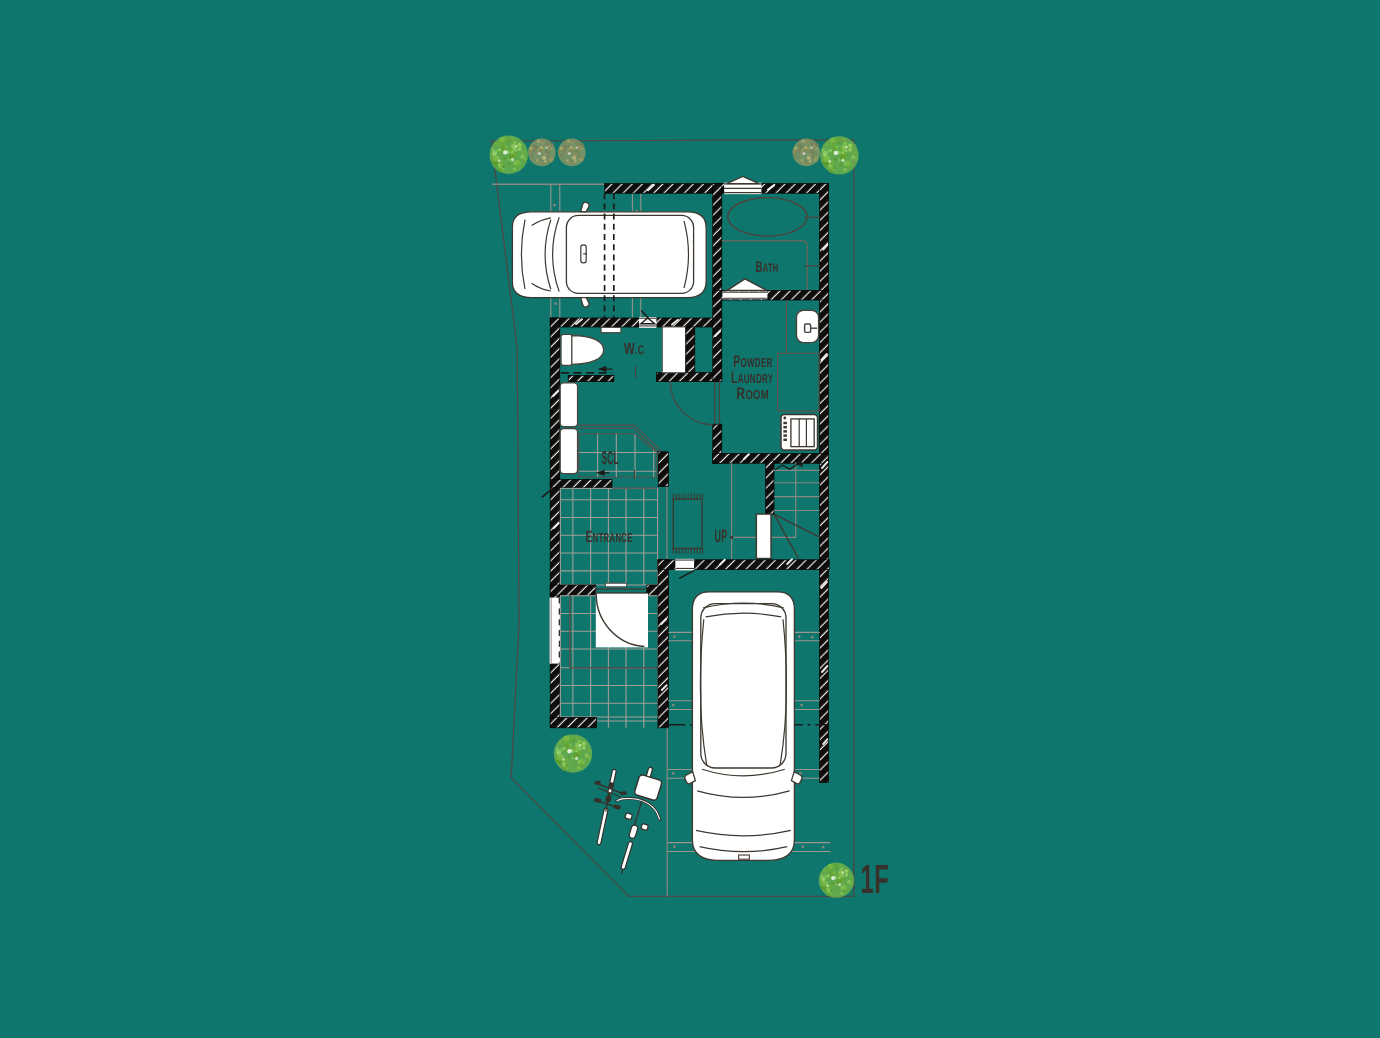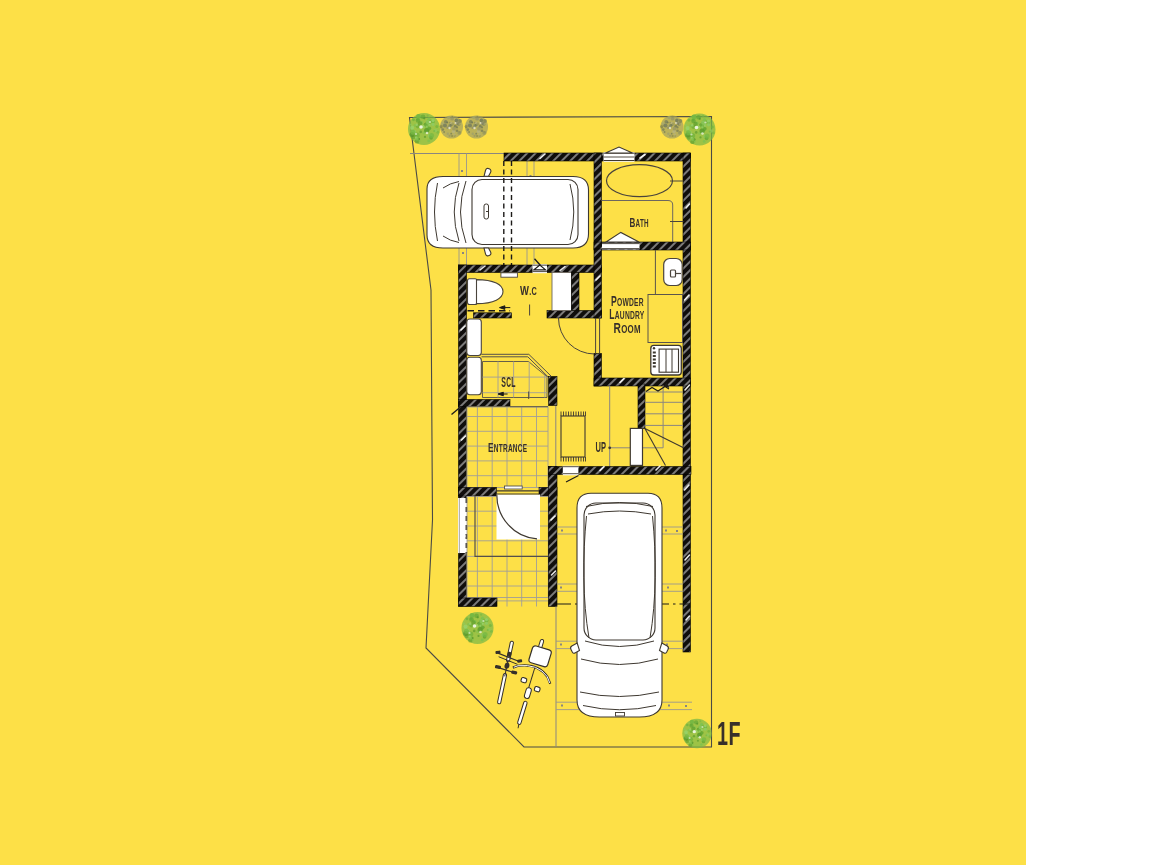--- a/index.html
+++ b/index.html
@@ -1,16 +1,16 @@
 <!DOCTYPE html>
 <html><head>
 <meta charset="utf-8">
 <style>
 html,body{margin:0;padding:0;background:#ffffff;}
-#page{width:1026px;height:865px;position:relative;background:#fde047;overflow:hidden;}
+#page{width:1150px;height:865px;position:relative;background:#0f766e;overflow:hidden;}
 text{font-family:"Liberation Sans",sans-serif;fill:#38302a;}
 </style>
 </head>
 <body>
 <div id="page">
 <svg width="1150" height="865" viewBox="0 0 1150 865" xmlns="http://www.w3.org/2000/svg">
 <defs>
 <pattern id="hatch" width="6" height="6" patternUnits="userSpaceOnUse" patternTransform="rotate(45)">
   <rect width="6" height="6" fill="#100e0c"></rect>
   <line x1="1" y1="0" x2="1" y2="6" stroke="#ffffff" stroke-width="0.9"></line>

